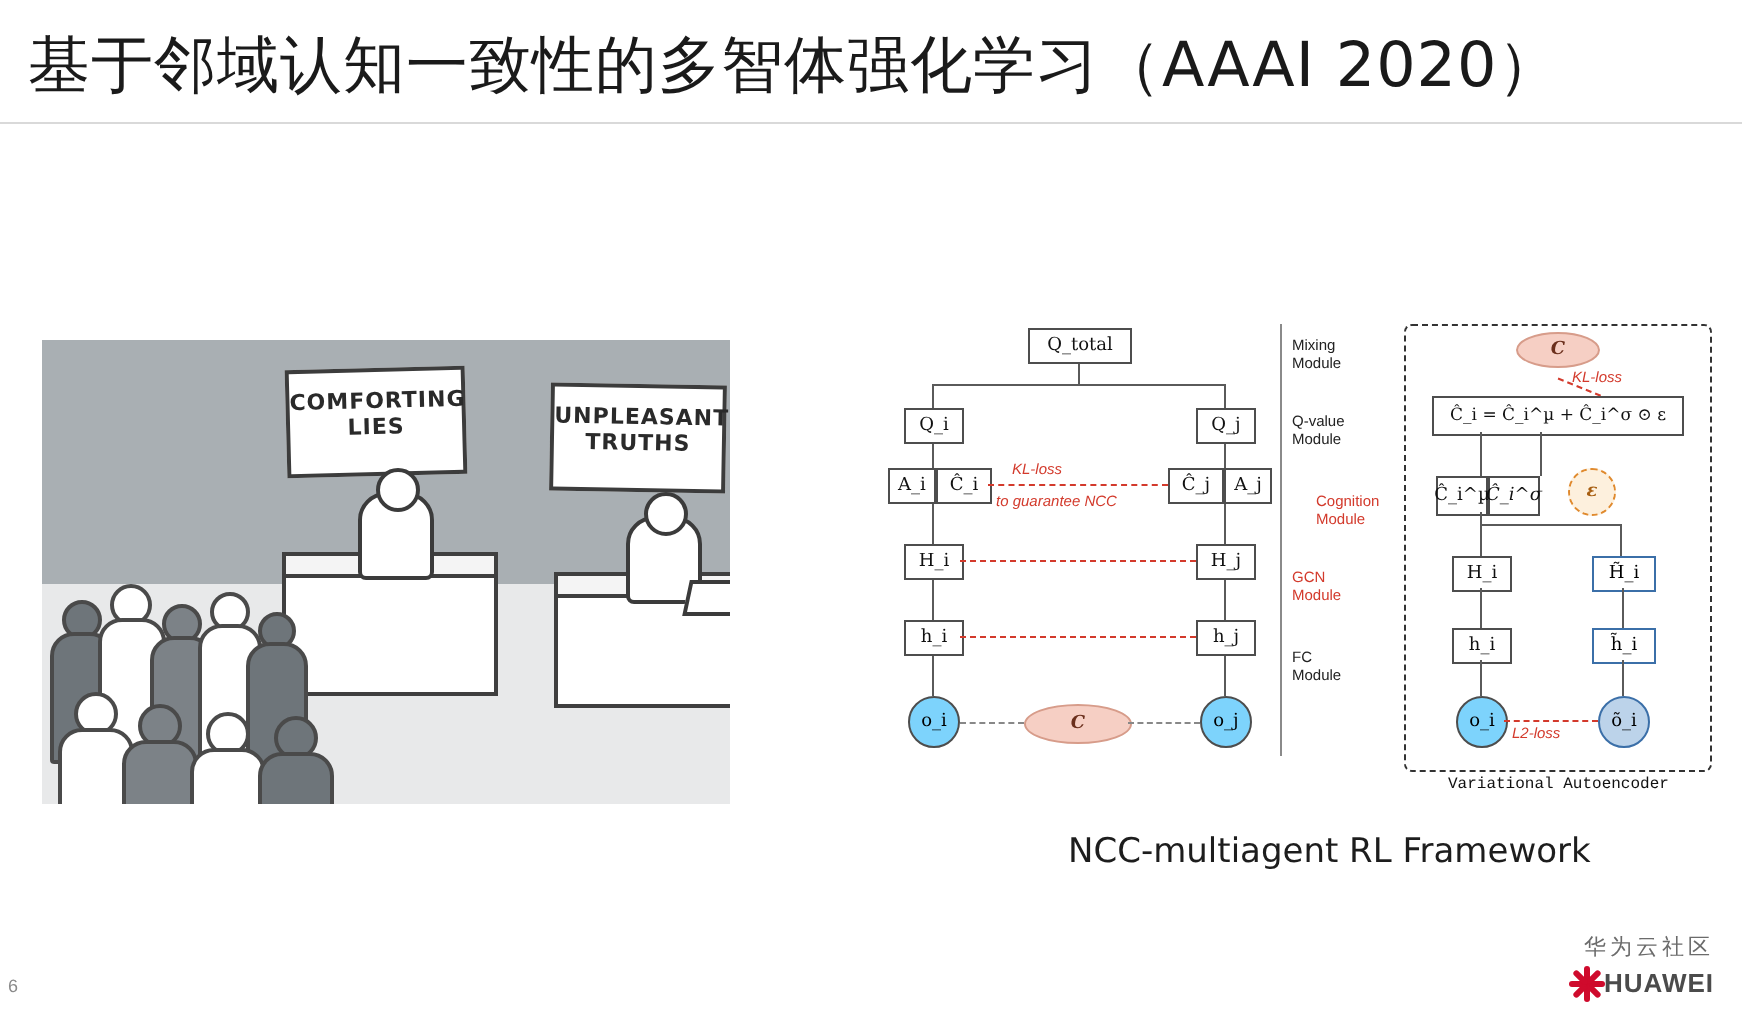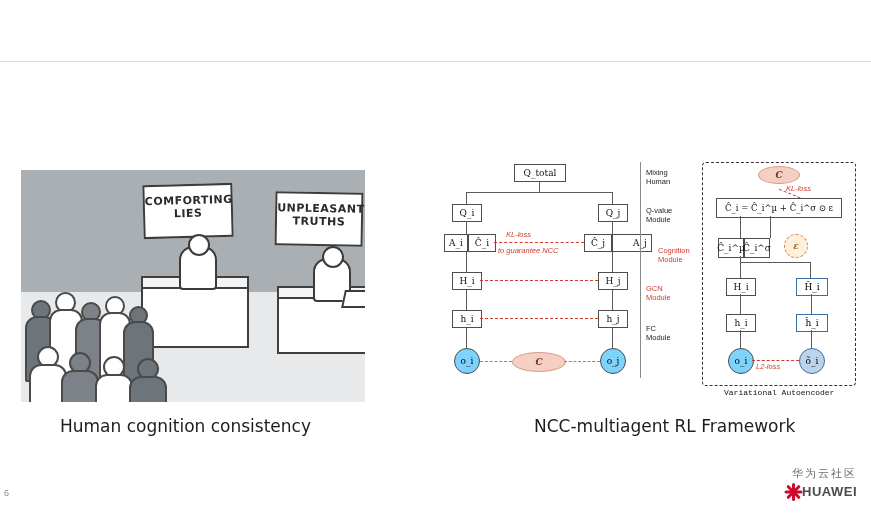--- a/index.html
+++ b/index.html
@@ -299,20 +299,21 @@
     color: #4b4b4b;
     letter-spacing: 0.5px;
     font-family: "Liberation Sans", sans-serif;
   }
 </style>
 </head>
 <body>
 
 <div class="slide">
 
+  <div class="title">基于邻域认知一致性的多智体强化学习（AAAI 2020）</div>
   <div class="title-rule"></div>
 
   <div class="left-fig">
     <div class="stage-floor"></div>
 
     <div class="banner b1">
       <div>COMFORTING</div>
       <div>LIES</div>
     </div>
     <div class="banner b2">
@@ -356,21 +357,20 @@
     <div class="crowd-head" style="left:48px; top:182px; width:18px; height:18px; background:#7c8287;"></div>
     <div class="crowd-blob" style="left:40px; top:200px; width:34px; height:42px; background:#7c8287;"></div>
 
     <div class="crowd-head" style="left:82px; top:186px; width:18px; height:18px; background:#ffffff;"></div>
     <div class="crowd-blob" style="left:74px; top:204px; width:34px; height:38px; background:#ffffff;"></div>
 
     <div class="crowd-head" style="left:116px; top:188px; width:18px; height:18px; background:#6e757a;"></div>
     <div class="crowd-blob" style="left:108px; top:206px; width:34px; height:36px; background:#6e757a;"></div>
   </div>
 
-  <div class="caption cap-left">Human cognition consistency</div>
 
   <div class="fw">
 
     <div class="vline" style="left:26px; top:50px; height:22px;"></div>
     <div class="vline" style="left:26px; top:88px; height:22px;"></div>
     <div class="vline" style="left:26px; top:126px; height:22px;"></div>
     <div class="vline" style="left:26px; top:164px; height:22px;"></div>
 
     <div class="vline" style="left:172px; top:50px; height:22px;"></div>
     <div class="vline" style="left:172px; top:88px; height:22px;"></div>
@@ -382,21 +382,21 @@
     <div class="vline" style="left:172px; top:30px; height:14px;"></div>
     <div class="vline" style="left:99px; top:18px; height:12px;"></div>
 
     <div class="nodebox" style="left:74px; top:2px; width:50px; height:16px;">Q_total</div>
     <div class="nodebox" style="left:12px; top:42px; width:28px; height:16px;">Q_i</div>
     <div class="nodebox" style="left:158px; top:42px; width:28px; height:16px;">Q_j</div>
 
     <div class="nodebox" style="left:4px; top:72px; width:22px; height:16px;">A_i</div>
     <div class="nodebox" style="left:28px; top:72px; width:26px; height:16px;">Ĉ_i</div>
     <div class="nodebox" style="left:144px; top:72px; width:26px; height:16px;">Ĉ_j</div>
-    <div class="nodebox" style="left:172px; top:72px; width:22px; height:16px;padding-left:16px;">A_j</div>
+    <div class="nodebox" style="left:172px; top:72px; width:22px; height:16px;">A_j</div>
 
     <div class="nodebox" style="left:12px; top:110px; width:28px; height:16px;">H_i</div>
     <div class="nodebox" style="left:158px; top:110px; width:28px; height:16px;">H_j</div>
 
     <div class="nodebox" style="left:12px; top:148px; width:28px; height:16px;">h_i</div>
     <div class="nodebox" style="left:158px; top:148px; width:28px; height:16px;">h_j</div>
 
     <div class="nodecirc" style="left:14px; top:186px; width:24px; height:24px;">o_i</div>
     <div class="nodecirc" style="left:160px; top:186px; width:24px; height:24px;">o_j</div>
 
@@ -407,21 +407,21 @@
     <div class="redline" style="left:54px; top:80px; width:90px;"></div>
     <div class="redlabel" style="left:66px; top:68px;">KL-loss</div>
     <div class="redlabel" style="left:58px; top:84px;">to guarantee NCC</div>
 
     <div class="redline" style="left:40px; top:118px; width:118px;"></div>
     <div class="redline" style="left:40px; top:156px; width:118px;"></div>
 
     <div class="sepbar" style="left:200px; top:0px; height:216px;"></div>
 
     <div class="modlabel" style="left:206px; top:6px; white-space:pre;">Mixing
-Human</div>
+Module</div>
     <div class="modlabel" style="left:206px; top:44px; white-space:pre;">Q-value
 Module</div>
     <div class="modlabel red" style="left:206px; top:84px; white-space:pre;margin-left:12px;">Cognition
 Module</div>
     <div class="modlabel red" style="left:206px; top:122px; white-space:pre;">GCN
 Module</div>
     <div class="modlabel" style="left:206px; top:162px; white-space:pre;">FC
 Module</div>
 
     <div class="vae-box" style="left:262px; top:0px; width:152px; height:222px;"></div>
@@ -429,21 +429,21 @@
     <div class="ellipse-c" style="left:318px; top:4px; width:40px; height:16px;">C</div>
     <div class="redlabel" style="left:346px; top:22px;">KL-loss</div>
     <div class="redline" style="left:338px; top:32px; width:28px; transform:rotate(22deg);"></div>
 
     <div class="nodebox" style="left:276px; top:36px; width:124px; height:18px; font-size:8.5px;">Ĉ_i = Ĉ_i^µ + Ĉ_i^σ ⊙ ε</div>
 
     <div class="vline" style="left:300px; top:54px; height:22px;"></div>
     <div class="vline" style="left:330px; top:54px; height:22px;"></div>
 
     <div class="nodebox" style="left:278px; top:76px; width:24px; height:18px;">Ĉ_i^µ</div>
-    <div class="nodebox" style="left:304px; top:76px; width:24px; height:18px;">Ĉ_i^σ</div>
+    <div class="nodebox" style="left:304px; top:76px; width:24px; height:18px;font-style:italic;">Ĉ_i^σ</div>
     <div class="eps-circle" style="left:344px; top:72px; width:22px; height:22px;">ε</div>
 
     <div class="vline" style="left:300px; top:94px; height:22px;"></div>
     <div class="hline" style="left:300px; top:100px; width:70px;"></div>
     <div class="vline" style="left:370px; top:100px; height:16px;"></div>
 
     <div class="nodebox" style="left:286px; top:116px; width:28px; height:16px;">H_i</div>
     <div class="blue-box" style="left:356px; top:116px; width:30px; height:16px;">H̃_i</div>
 
     <div class="vline" style="left:300px; top:132px; height:20px;"></div>

